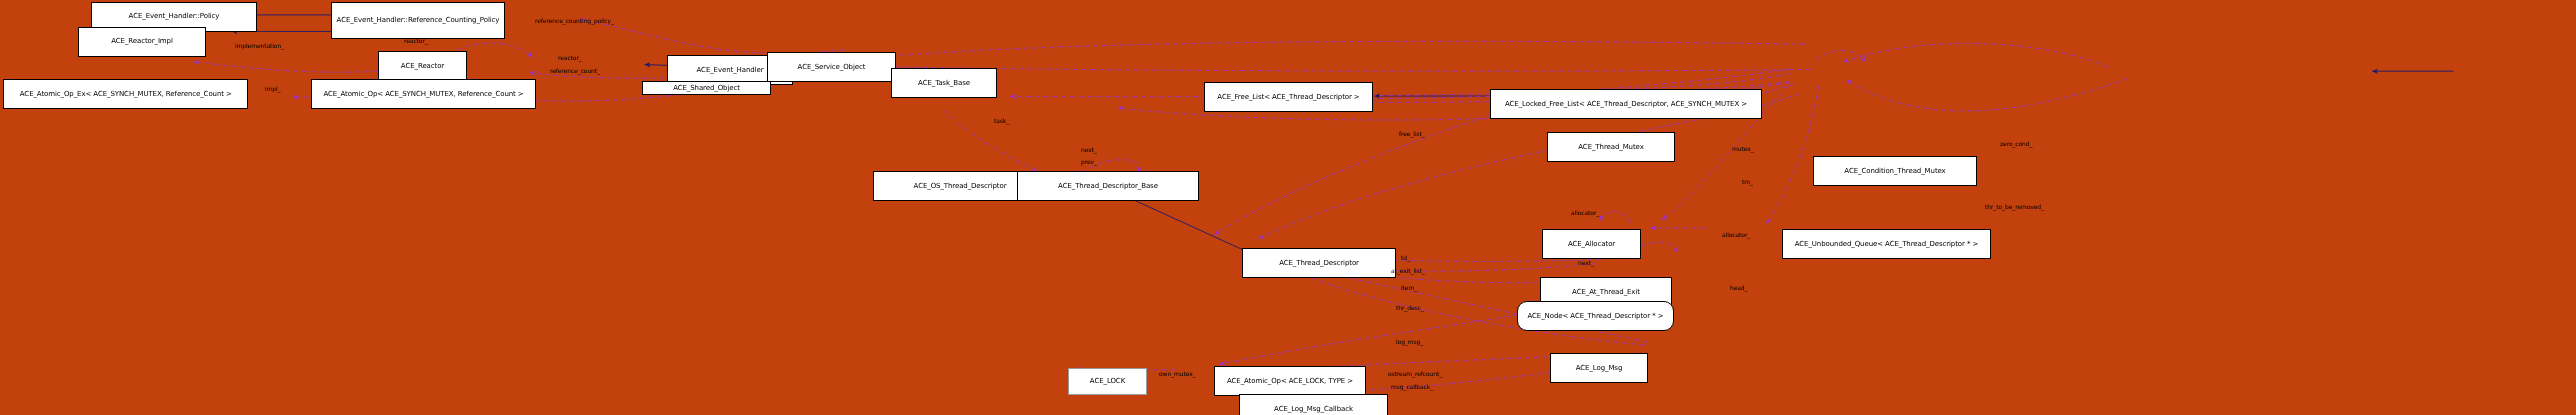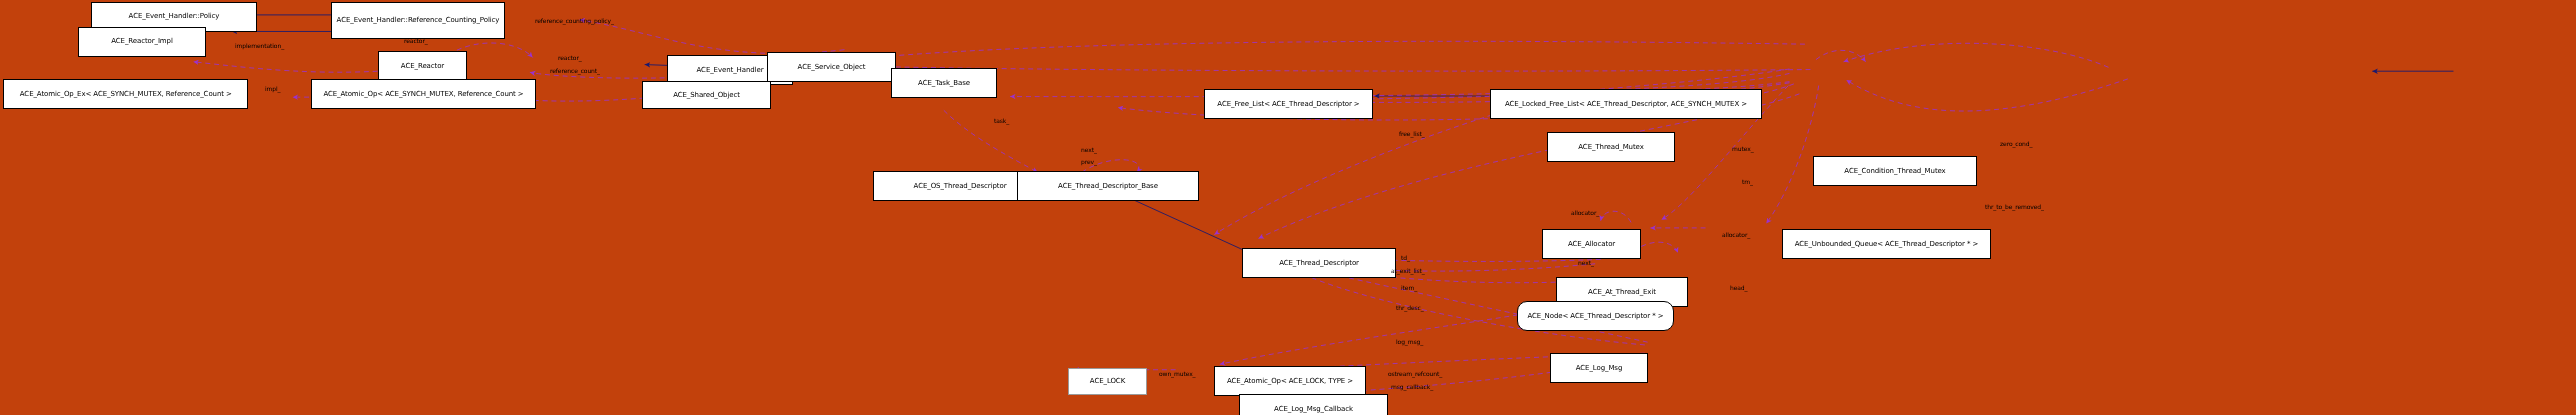--- a/index.html
+++ b/index.html
@@ -103,35 +103,35 @@
     </g>
   </svg>
 
   <div id="nodes">
       <div class="node" style="left: 91px; top: 1.7px; width: 166px; height: 30px;">ACE_Event_Handler::Policy</div>
       <div class="node" style="left: 331px; top: 1.7px; width: 174px; height: 37px;">ACE_Event_Handler::Reference_Counting_Policy</div>
       <div class="node" style="left: 62px; top: 26.5px; width: 128px; height: 30px; margin-left: 16px;">ACE_Reactor_Impl</div>
       <div class="node" style="left: 378px; top: 51px; width: 89px; height: 30px;">ACE_Reactor</div>
       <div class="node" style="left: 50px; top: 79px; width: 179px; height: 30px;">ACE_Reactor_Timer_Interface</div>
       <div class="node" style="left: 647px; top: 55px; width: 126px; height: 30px; margin-left: 20px;">ACE_Event_Handler</div>
-      <div class="node" style="left: 642px; top: 81px; width: 129px; height: 28px;">ACE_Shared_Object</div>
+      <div class="node" style="left: 642px; top: 81px; width: 129px; height: 14px;">ACE_Shared_Object</div>
       <div class="node" style="left: 767px; top: 52px; width: 129px; height: 30px;">ACE_Service_Object</div>
       <div class="node" style="left: 891px; top: 68px; width: 106px; height: 30px;">ACE_Task_Base</div>
       <div class="node" style="left: 3.3px; top: 79px; width: 245px; height: 30px;">ACE_Atomic_Op_Ex&lt; ACE_SYNCH_MUTEX, Reference_Count &gt;</div>
       <div class="node" style="left: 311px; top: 79px; width: 225px; height: 30px;">ACE_Atomic_Op&lt; ACE_SYNCH_MUTEX, Reference_Count &gt;</div>
-      <div class="node" style="left: 1204px; top: 89px; width: 169px; height: 30px;">ACE_Free_List&lt; ACE_Thread_Descriptor &gt;</div>
+      <div class="node" style="left: 1204px; top: 82px; width: 169px; height: 30px;">ACE_Free_List&lt; ACE_Thread_Descriptor &gt;</div>
       <div class="node" style="left: 1490px; top: 89px; width: 272px; height: 30px;">ACE_Locked_Free_List&lt; ACE_Thread_Descriptor, ACE_SYNCH_MUTEX &gt;</div>
       <div class="node" style="left: 1547px; top: 132px; width: 128px; height: 30px;">ACE_Thread_Mutex</div>
       <div class="node" style="left: 1813px; top: 156px; width: 164px; height: 30px;">ACE_Condition_Thread_Mutex</div>
       <div class="node" style="left: 873px; top: 171px; width: 174px; height: 30px;">ACE_OS_Thread_Descriptor</div>
       <div class="node" style="left: 1017px; top: 171px; width: 182px; height: 30px;">ACE_Thread_Descriptor_Base</div>
       <div class="node" style="left: 1542px; top: 229px; width: 99px; height: 30px;">ACE_Allocator</div>
       <div class="node" style="left: 1782px; top: 229px; width: 209px; height: 30px;">ACE_Unbounded_Queue&lt; ACE_Thread_Descriptor * &gt;</div>
       <div class="node" style="left: 1242px; top: 248px; width: 154px; height: 30px;">ACE_Thread_Descriptor</div>
-      <div class="node" style="left: 1540px; top: 277px; width: 132px; height: 30px; margin-left: 16px;">ACE_At_Thread_Exit</div>
+      <div class="node" style="left: 1540px; top: 277px; width: 132px; height: 30px;">ACE_At_Thread_Exit</div>
       <div class="node" style="left: 1517px; top: 301px; width: 157px; height: 30px; border-radius: 10px;">ACE_Node&lt; ACE_Thread_Descriptor * &gt;</div>
       <div class="node" style="left: 1550px; top: 353px; width: 98px; height: 30px;">ACE_Log_Msg</div>
       <div class="node soft" style="left: 1068px; top: 368px; width: 79px; height: 26.5px;">ACE_LOCK</div>
       <div class="node" style="left: 1214px; top: 366px; width: 152px; height: 30px;">ACE_Atomic_Op&lt; ACE_LOCK, TYPE &gt;</div>
       <div class="node" style="left: 1239px; top: 394px; width: 149px; height: 30px;">ACE_Log_Msg_Callback</div>
     </div>
   <div id="labels">
       <div class="elabel" style="left: 535px; top: 18px;">reference_counting_policy_</div>
       <div class="elabel" style="left: 235px; top: 43px;">implementation_</div>
       <div class="elabel" style="left: 404px; top: 38px;">reactor_</div>

